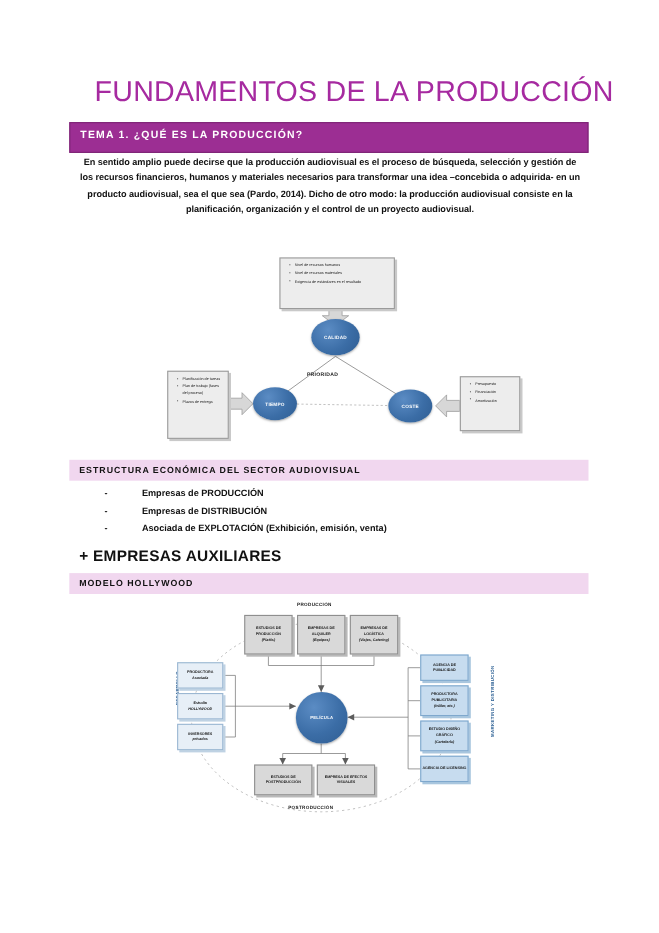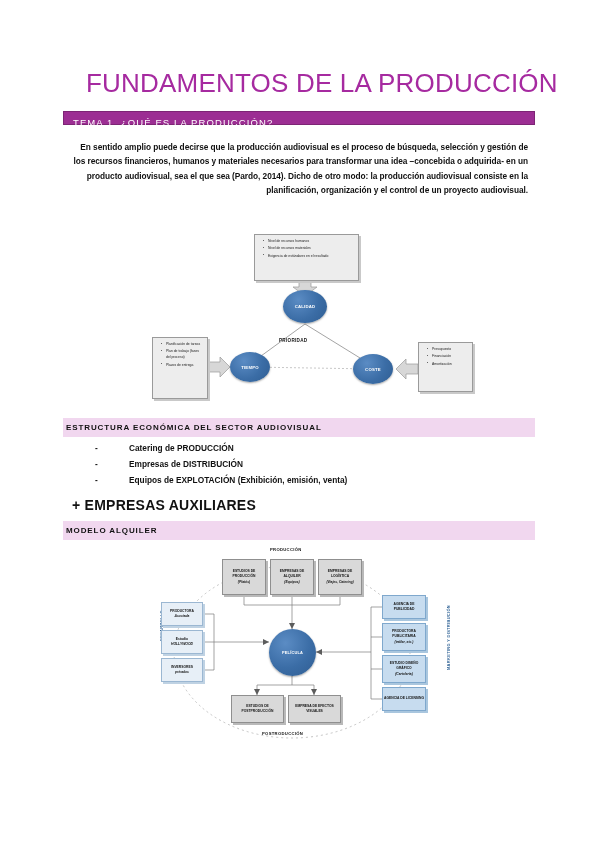--- a/index.html
+++ b/index.html
@@ -16,35 +16,35 @@
     font-size:26px;font-weight:400;letter-spacing:.2px;
     color:#A62AA0;white-space:nowrap;
   }
 
   
   .band{
     position:absolute;left:63px;width:472px;
     box-sizing:border-box;
   }
   .band-dark{
-    background:#9C2E93;height:14px;line-height:22px;
-    color:#ffffff;font-size:9.5px;font-weight:400;letter-spacing:1.1px;
+    background:#9C2E93;height:28px;line-height:22px;
+    color:#ffffff;font-size:9.5px;font-weight:700;letter-spacing:1.1px;
     padding-left:9px;border:1px solid #7d2475;
   }
   .band-light{
     background:#F1D7EF;height:19px;line-height:19px;
     color:#111;font-size:8px;font-weight:700;letter-spacing:.9px;
-    padding-left:3px;
+    padding-left:9px;
   }
 
   
   .para{
     position:absolute;left:72px;top:140px;width:456px;
     font-size:8.3px;font-weight:700;line-height:1.72;
-    color:#111;text-align:right;letter-spacing:-0.05px;
+    color:#111;text-align:center;letter-spacing:-0.05px;
   }
 
   
   .list{position:absolute;left:95px;top:440px;width:430px;}
   .li{display:flex;font-size:8.3px;font-weight:700;line-height:1.95;color:#111;}
   .li .dash{width:34px;flex:none;}
   .aux{
     position:absolute;left:72px;top:497px;
     font-size:14px;font-weight:700;letter-spacing:.25px;color:#111;
   }
@@ -189,35 +189,35 @@
     <div class="circ c-coste">COSTE</div>
 
     <div class="prioridad">PRIORIDAD</div>
   </div>
 
   <div class="band band-light" style="top:418px;">ESTRUCTURA ECONÓMICA DEL SECTOR AUDIOVISUAL</div>
 
   <div class="list">
     <div class="li">
       <span class="dash">-</span>
-      <span>Catering de PRODUCCIÓN</span>
+      <span>Empresas de PRODUCCIÓN</span>
     </div>
     <div class="li">
       <span class="dash">-</span>
       <span>Empresas de DISTRIBUCIÓN</span>
     </div>
     <div class="li">
       <span class="dash">-</span>
-      <span>Equipos de EXPLOTACIÓN (Exhibición, emisión, venta)</span>
+      <span>Asociada de EXPLOTACIÓN (Exhibición, emisión, venta)</span>
     </div>
   </div>
 
   <div class="aux">+ EMPRESAS AUXILIARES</div>
 
-  <div class="band band-light" style="top:521px;">MODELO ALQUILER</div>
+  <div class="band band-light" style="top:521px;">MODELO HOLLYWOOD</div>
 
   <div class="diag2">
 
     <svg class="d2svg" viewBox="0 0 330 215">
 
       <ellipse cx="140" cy="107" rx="118" ry="86" fill="none" stroke="#b5b5b5" stroke-width="0.8" stroke-dasharray="2 3"></ellipse>
 
       <line x1="92" y1="50" x2="92" y2="60" stroke="#7d7d7d" stroke-width="0.7"></line>
       <line x1="140" y1="50" x2="140" y2="84" stroke="#7d7d7d" stroke-width="0.7"></line>
       <line x1="188" y1="50" x2="188" y2="60" stroke="#7d7d7d" stroke-width="0.7"></line>

